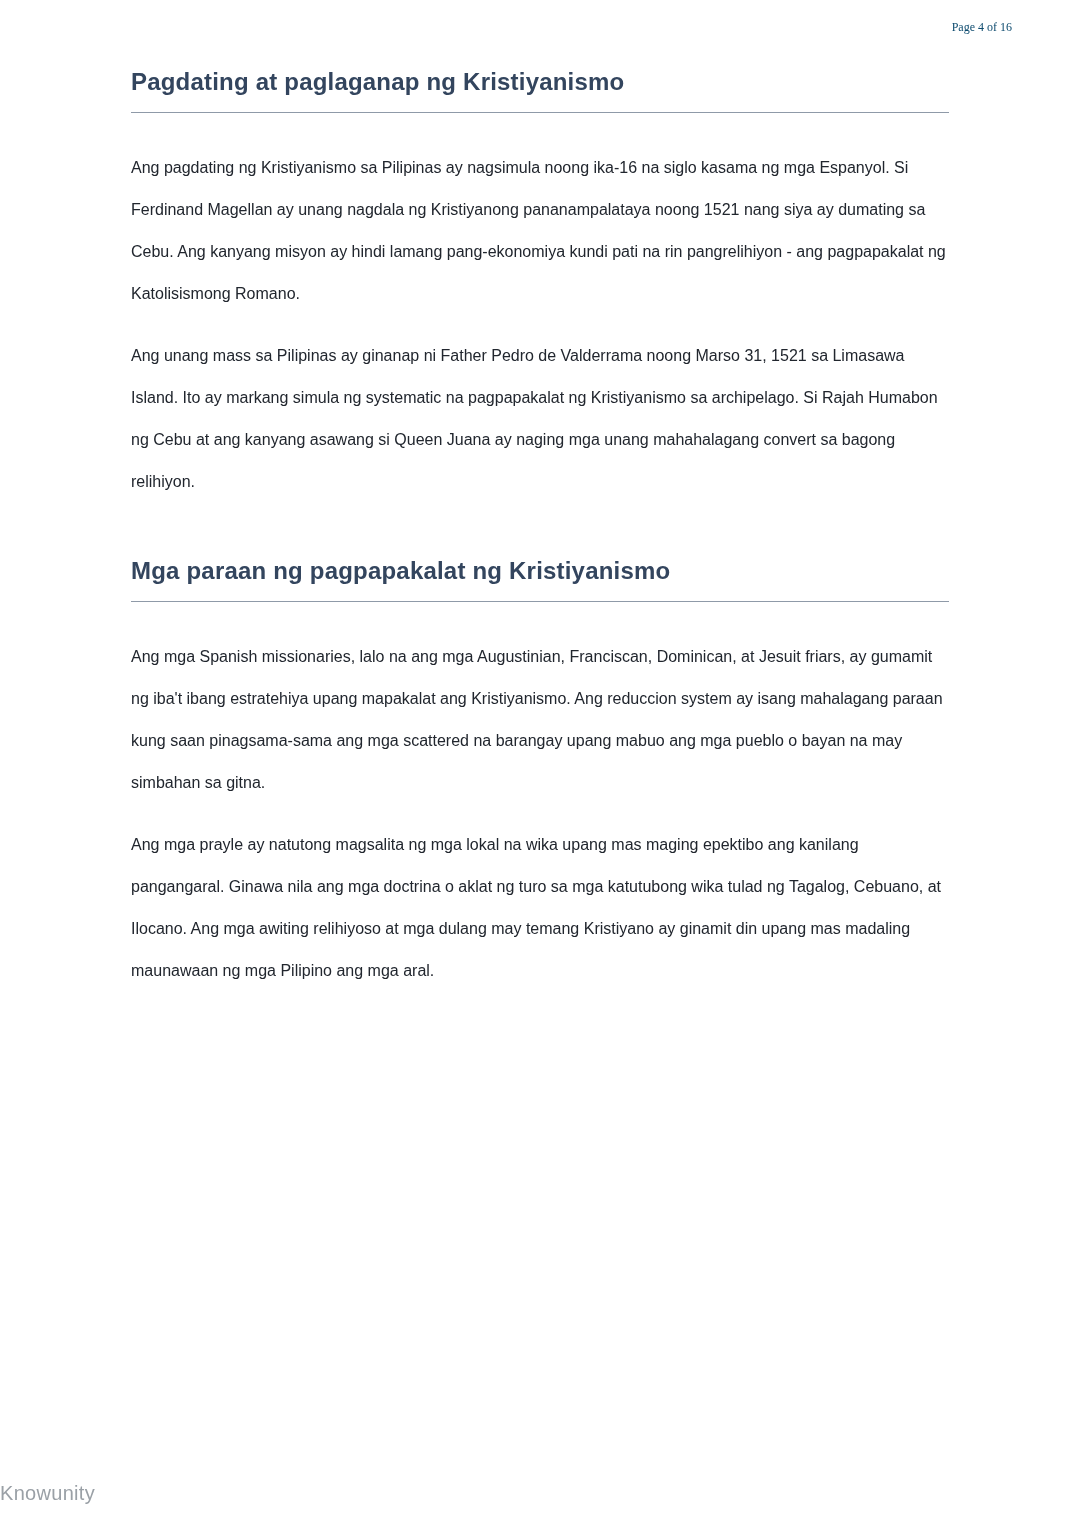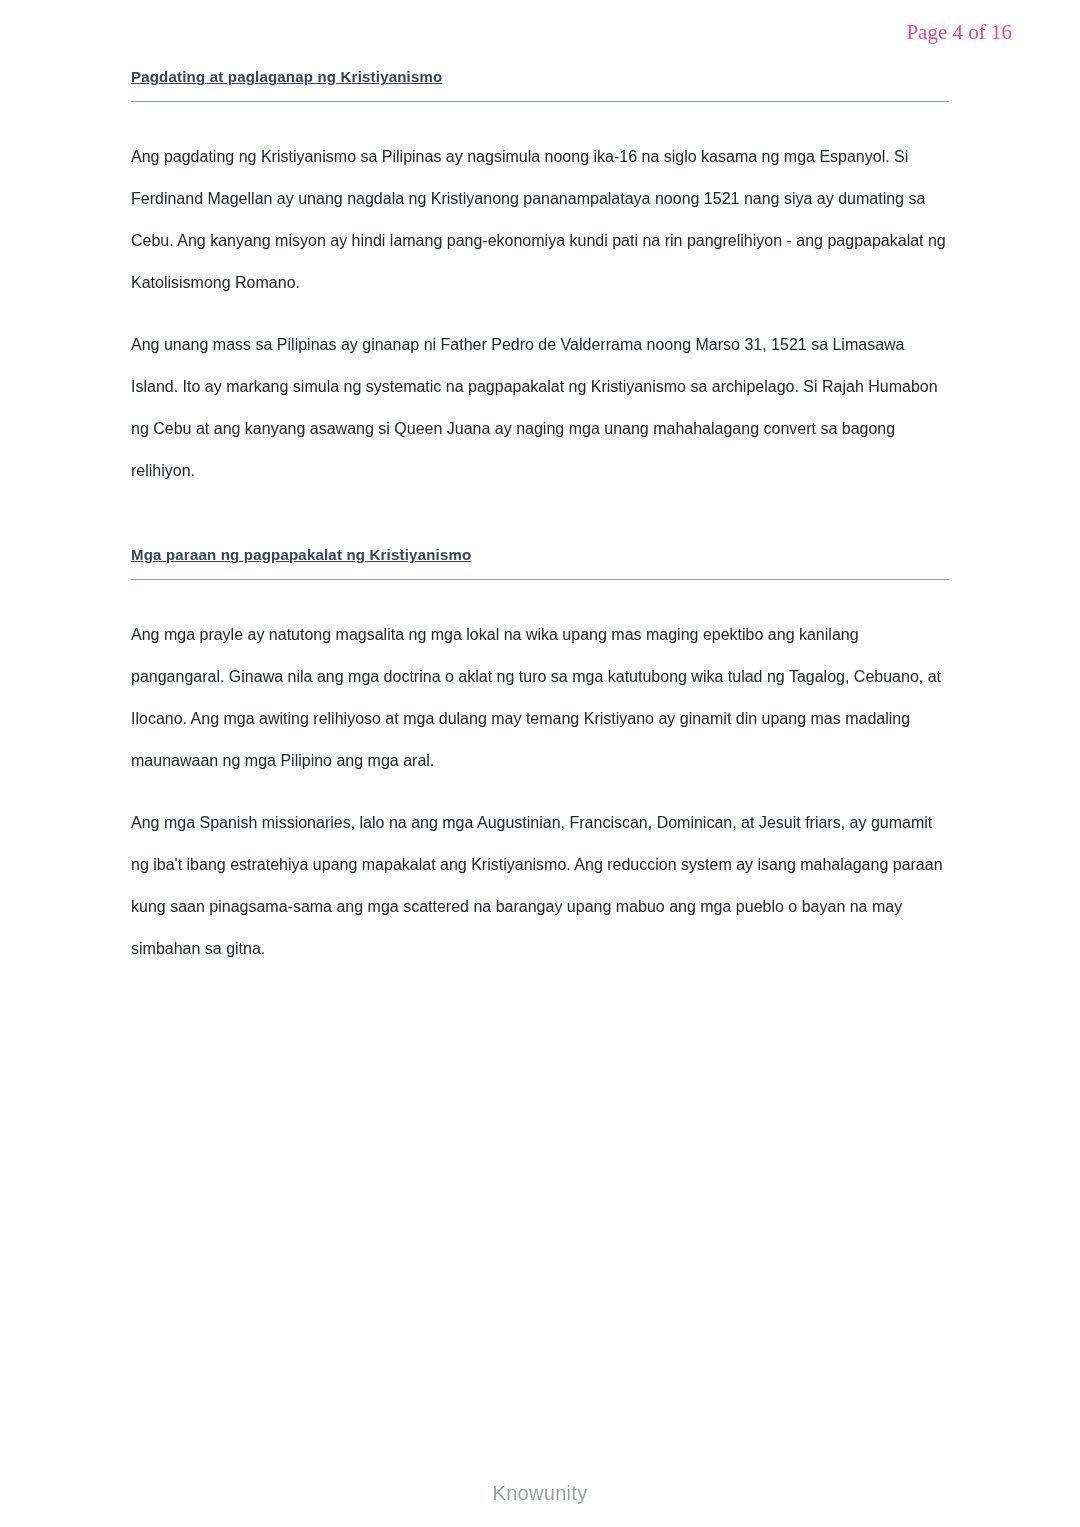--- a/index.html
+++ b/index.html
@@ -11,36 +11,35 @@
   body {
     font-family: "Liberation Sans", sans-serif;
     position: relative;
     overflow: hidden;
   }
   .page-indicator {
     position: absolute;
     top: 20px;
     right: 68px;
     font-family: "Liberation Serif", serif;
-    font-size: 21px;
-    color: #ec4899;
+    font-size: 12px;
+    color: #0c4a6e;
   }
   .content {
     position: absolute;
     left: 131px;
     top: 68px;
     width: 818px;
   }
   .section-heading {
-    font-size: 15px;
+    font-size: 24px;
     font-weight: 700;
     color: #33455e;
     letter-spacing: 0.2px;
     margin: 0 0 16px 0;
-    text-decoration: underline;
   }
   .section + .section .section-heading {
     margin-top: 54px;
   }
   .heading-rule {
     border: none;
     border-top: 1.5px solid #8f9aa8;
     height: 0;
     margin: 0;
   }
@@ -51,21 +50,20 @@
     margin: 34px 0 20px 0;
   }
   .paragraph + .paragraph {
     margin-top: 16px;
   }
   .footer {
     position: absolute;
     bottom: 22px;
     left: 0;
     width: 100%;
-    text-align: center;
     font-size: 20px;
     color: #9aa0a6;
     letter-spacing: 0.3px;
   }
 </style>
 </head>
 <body>
 
 <div class="page-indicator">Page 4 of 16</div>
 
@@ -74,19 +72,19 @@
   <section class="section">
     <h1 class="section-heading">Pagdating at paglaganap ng Kristiyanismo</h1>
     <hr class="heading-rule">
     <p class="paragraph">Ang pagdating ng Kristiyanismo sa Pilipinas ay nagsimula noong ika-16 na siglo kasama ng mga Espanyol. Si Ferdinand Magellan ay unang nagdala ng Kristiyanong pananampalataya noong 1521 nang siya ay dumating sa Cebu. Ang kanyang misyon ay hindi lamang pang-ekonomiya kundi pati na rin pangrelihiyon - ang pagpapakalat ng Katolisismong Romano.</p>
     <p class="paragraph">Ang unang mass sa Pilipinas ay ginanap ni Father Pedro de Valderrama noong Marso 31, 1521 sa Limasawa Island. Ito ay markang simula ng systematic na pagpapakalat ng Kristiyanismo sa archipelago. Si Rajah Humabon ng Cebu at ang kanyang asawang si Queen Juana ay naging mga unang mahahalagang convert sa bagong relihiyon.</p>
   </section>
 
   <section class="section">
     <h2 class="section-heading">Mga paraan ng pagpapakalat ng Kristiyanismo</h2>
     <hr class="heading-rule">
+    <p class="paragraph">Ang mga Spanish missionaries, lalo na ang mga Augustinian, Franciscan, Dominican, at Jesuit friars, ay gumamit ng iba't ibang estratehiya upang mapakalat ang Kristiyanismo. Ang reduccion system ay isang mahalagang paraan kung saan pinagsama-sama ang mga scattered na barangay upang mabuo ang mga pueblo o bayan na may simbahan sa gitna.</p>
     <p class="paragraph">Ang mga prayle ay natutong magsalita ng mga lokal na wika upang mas maging epektibo ang kanilang pangangaral. Ginawa nila ang mga doctrina o aklat ng turo sa mga katutubong wika tulad ng Tagalog, Cebuano, at Ilocano. Ang mga awiting relihiyoso at mga dulang may temang Kristiyano ay ginamit din upang mas madaling maunawaan ng mga Pilipino ang mga aral.</p>
-    <p class="paragraph">Ang mga Spanish missionaries, lalo na ang mga Augustinian, Franciscan, Dominican, at Jesuit friars, ay gumamit ng iba't ibang estratehiya upang mapakalat ang Kristiyanismo. Ang reduccion system ay isang mahalagang paraan kung saan pinagsama-sama ang mga scattered na barangay upang mabuo ang mga pueblo o bayan na may simbahan sa gitna.</p>
   </section>
 
 </main>
 
 <footer class="footer">Knowunity</footer>
 
 </body></html>

